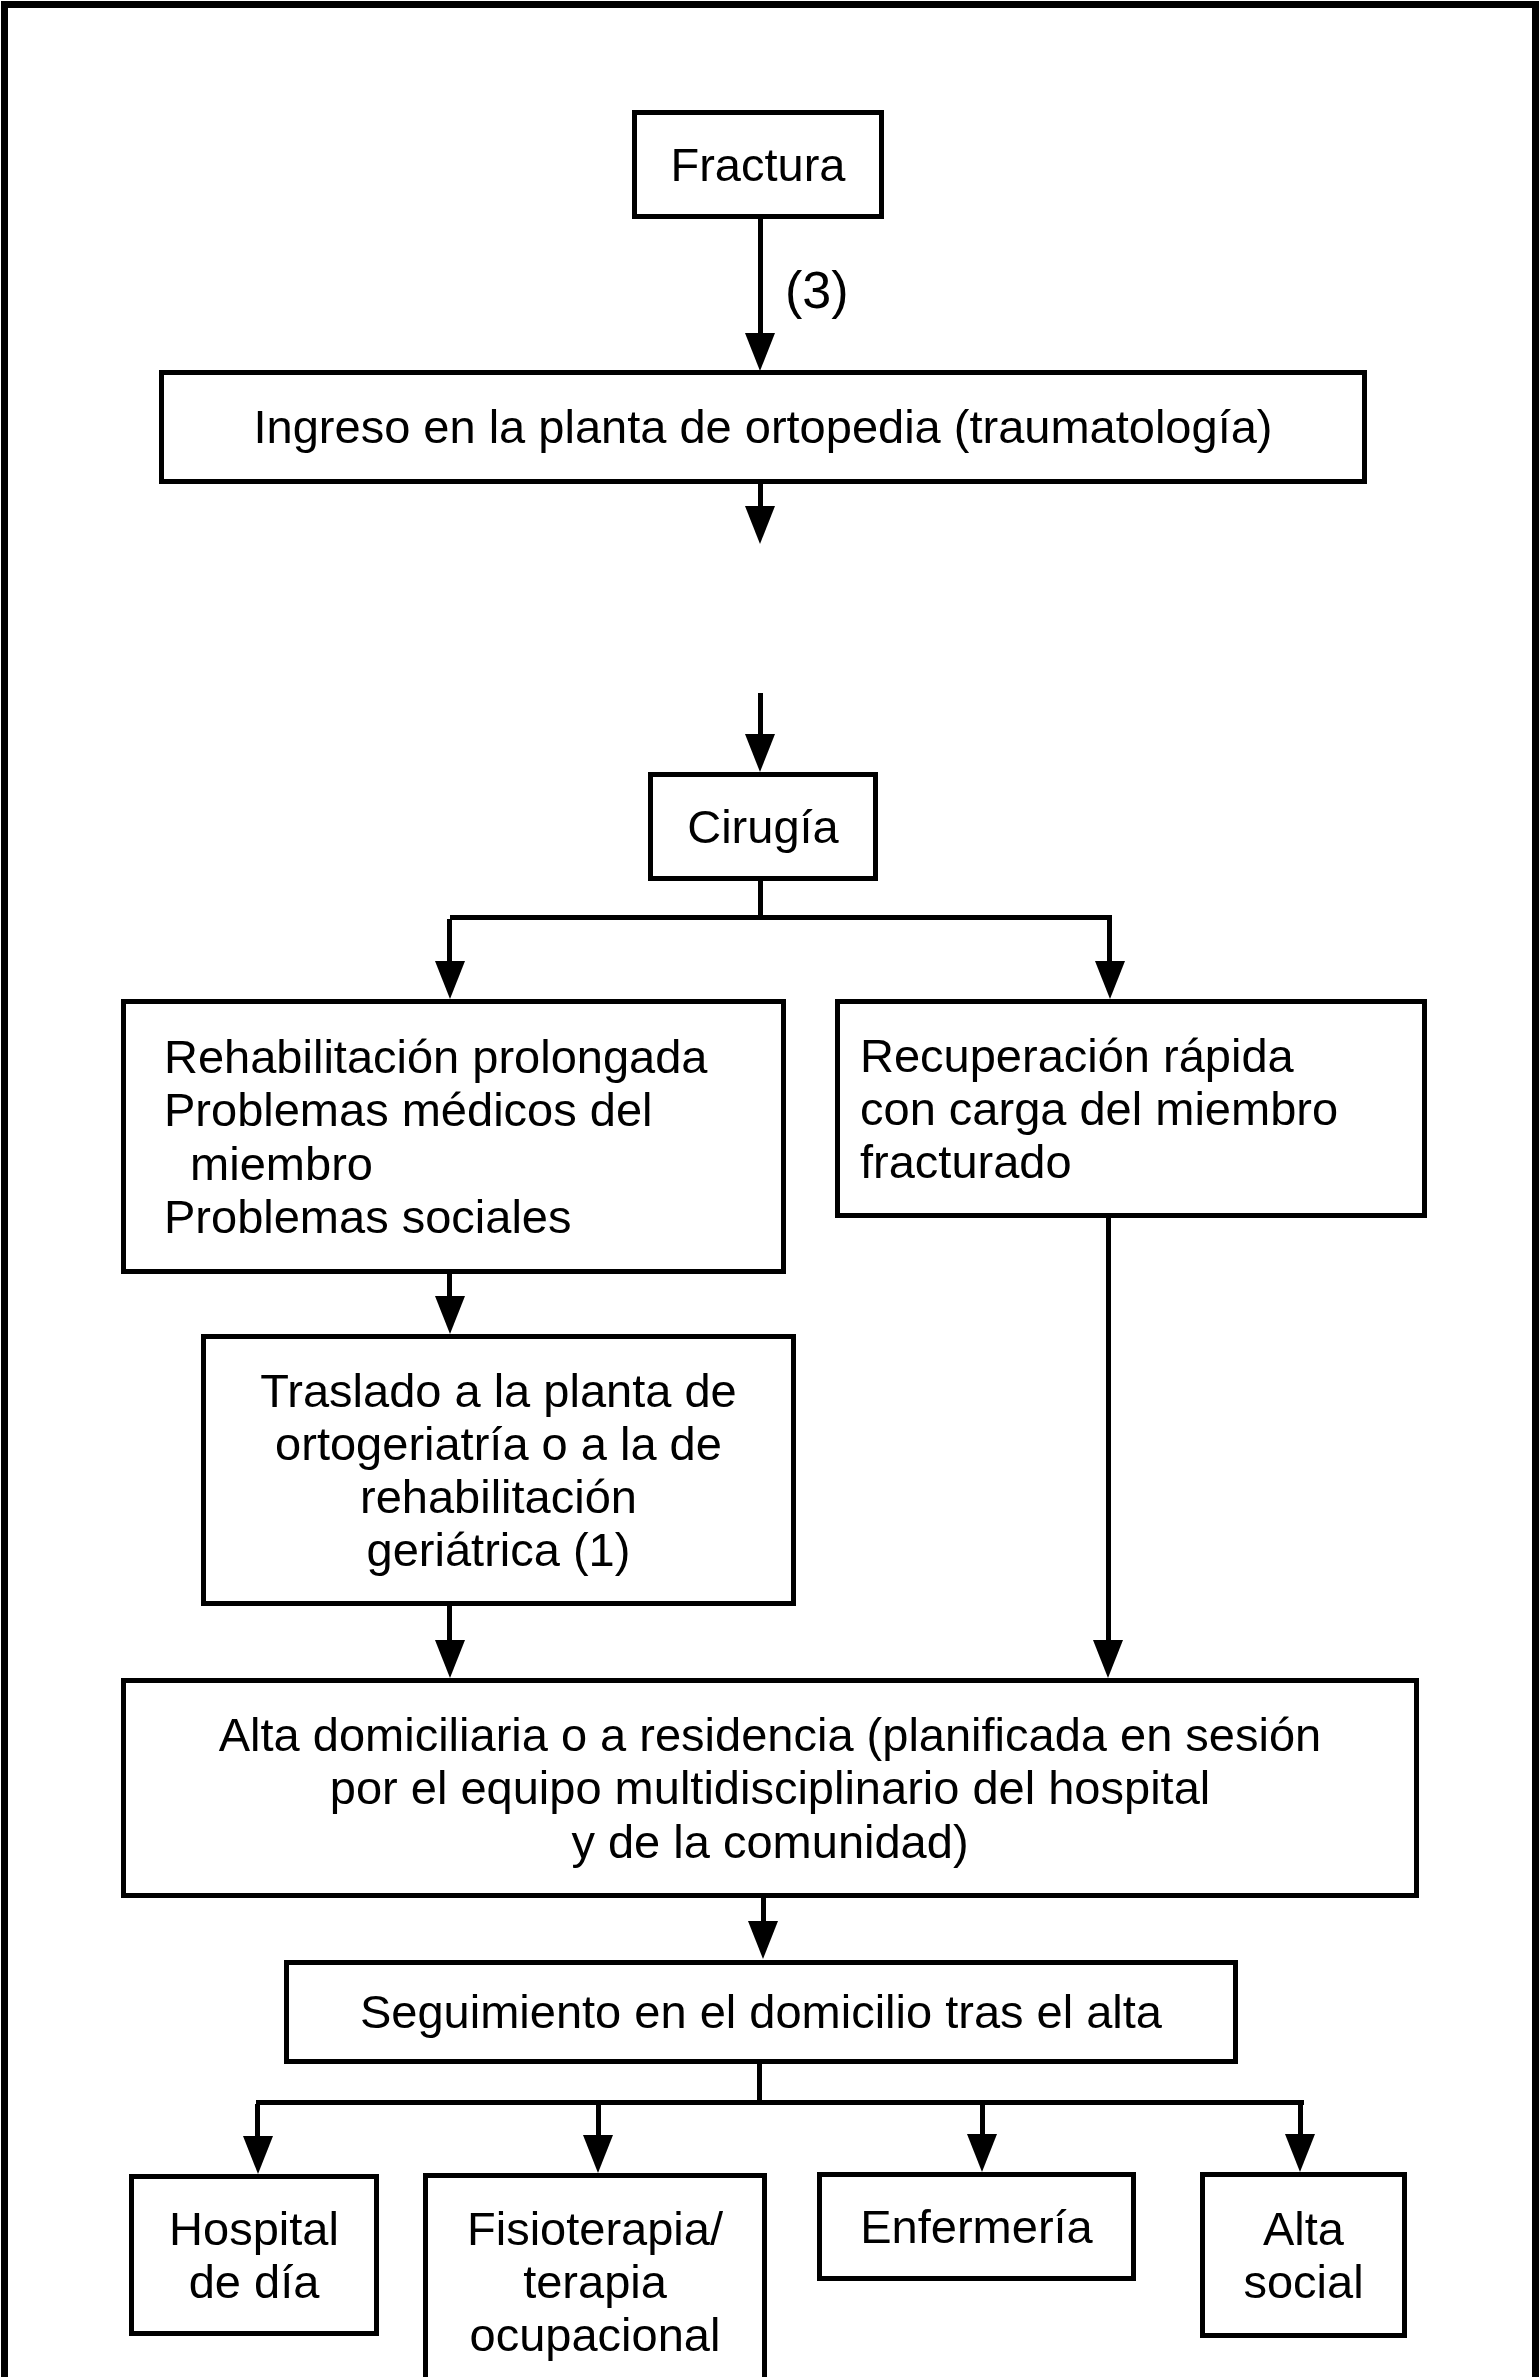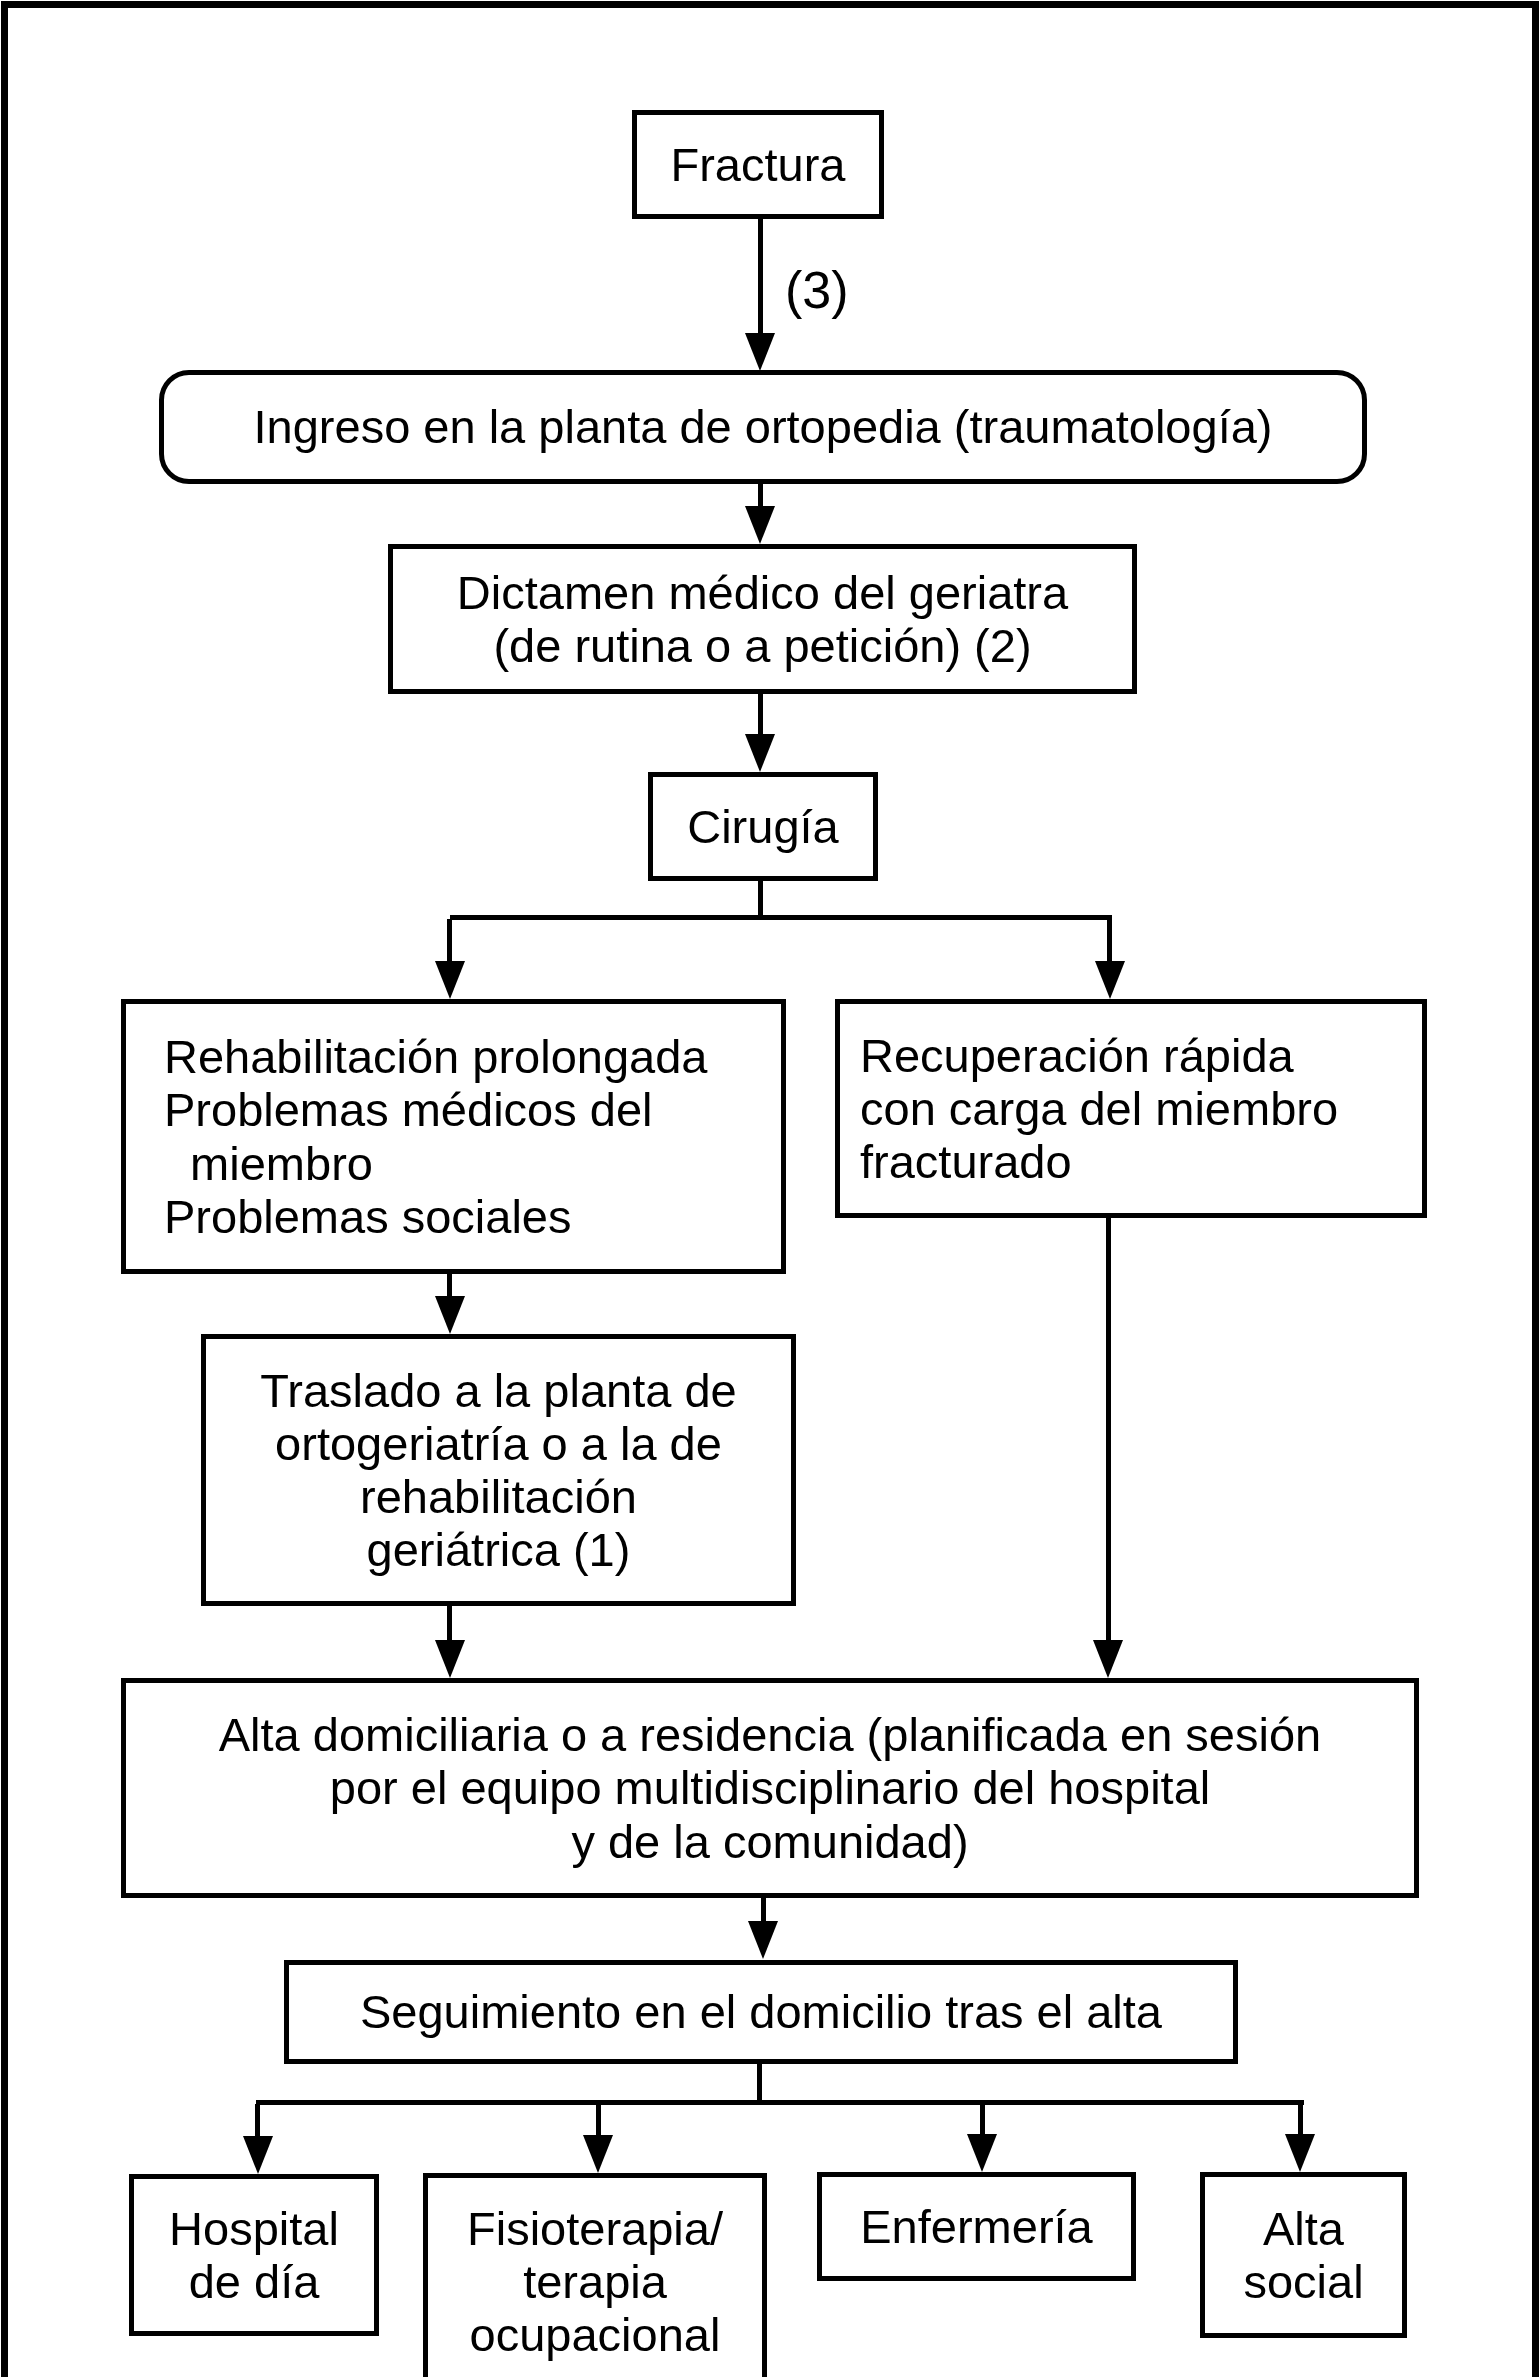--- a/index.html
+++ b/index.html
@@ -76,28 +76,24 @@
 <body>
 
 <div class="stage">
 
   <div class="frame"></div>
 
   <div class="box" style="left:632px;top:110px;width:252px;height:109px;">
     <span class="lbl">Fractura</span>
   </div>
 
-  <div class="box" style="left:159px;top:370px;width:1208px;height:114px;border-radius:30px;">
+  <div class="box" style="left:159px;top:370px;width:1208px;height:114px;">
     <span class="lbl">Ingreso en la planta de ortopedia (traumatología)</span>
   </div>
 
-  <div class="box" style="left:388px;top:544px;width:749px;height:150px;">
-    <span class="lbl">Dictamen médico del geriatra
-(de rutina o a petición) (2)</span>
-  </div>
 
   <div class="box" style="left:648px;top:772px;width:230px;height:109px;">
     <span class="lbl">Cirugía</span>
   </div>
 
   <div class="box align-left" style="left:121px;top:999px;width:665px;height:275px;padding-left:38px;">
     <span class="lbl">Rehabilitación prolongada
 Problemas médicos del
 &nbsp;&nbsp;miembro
 Problemas sociales</span>

